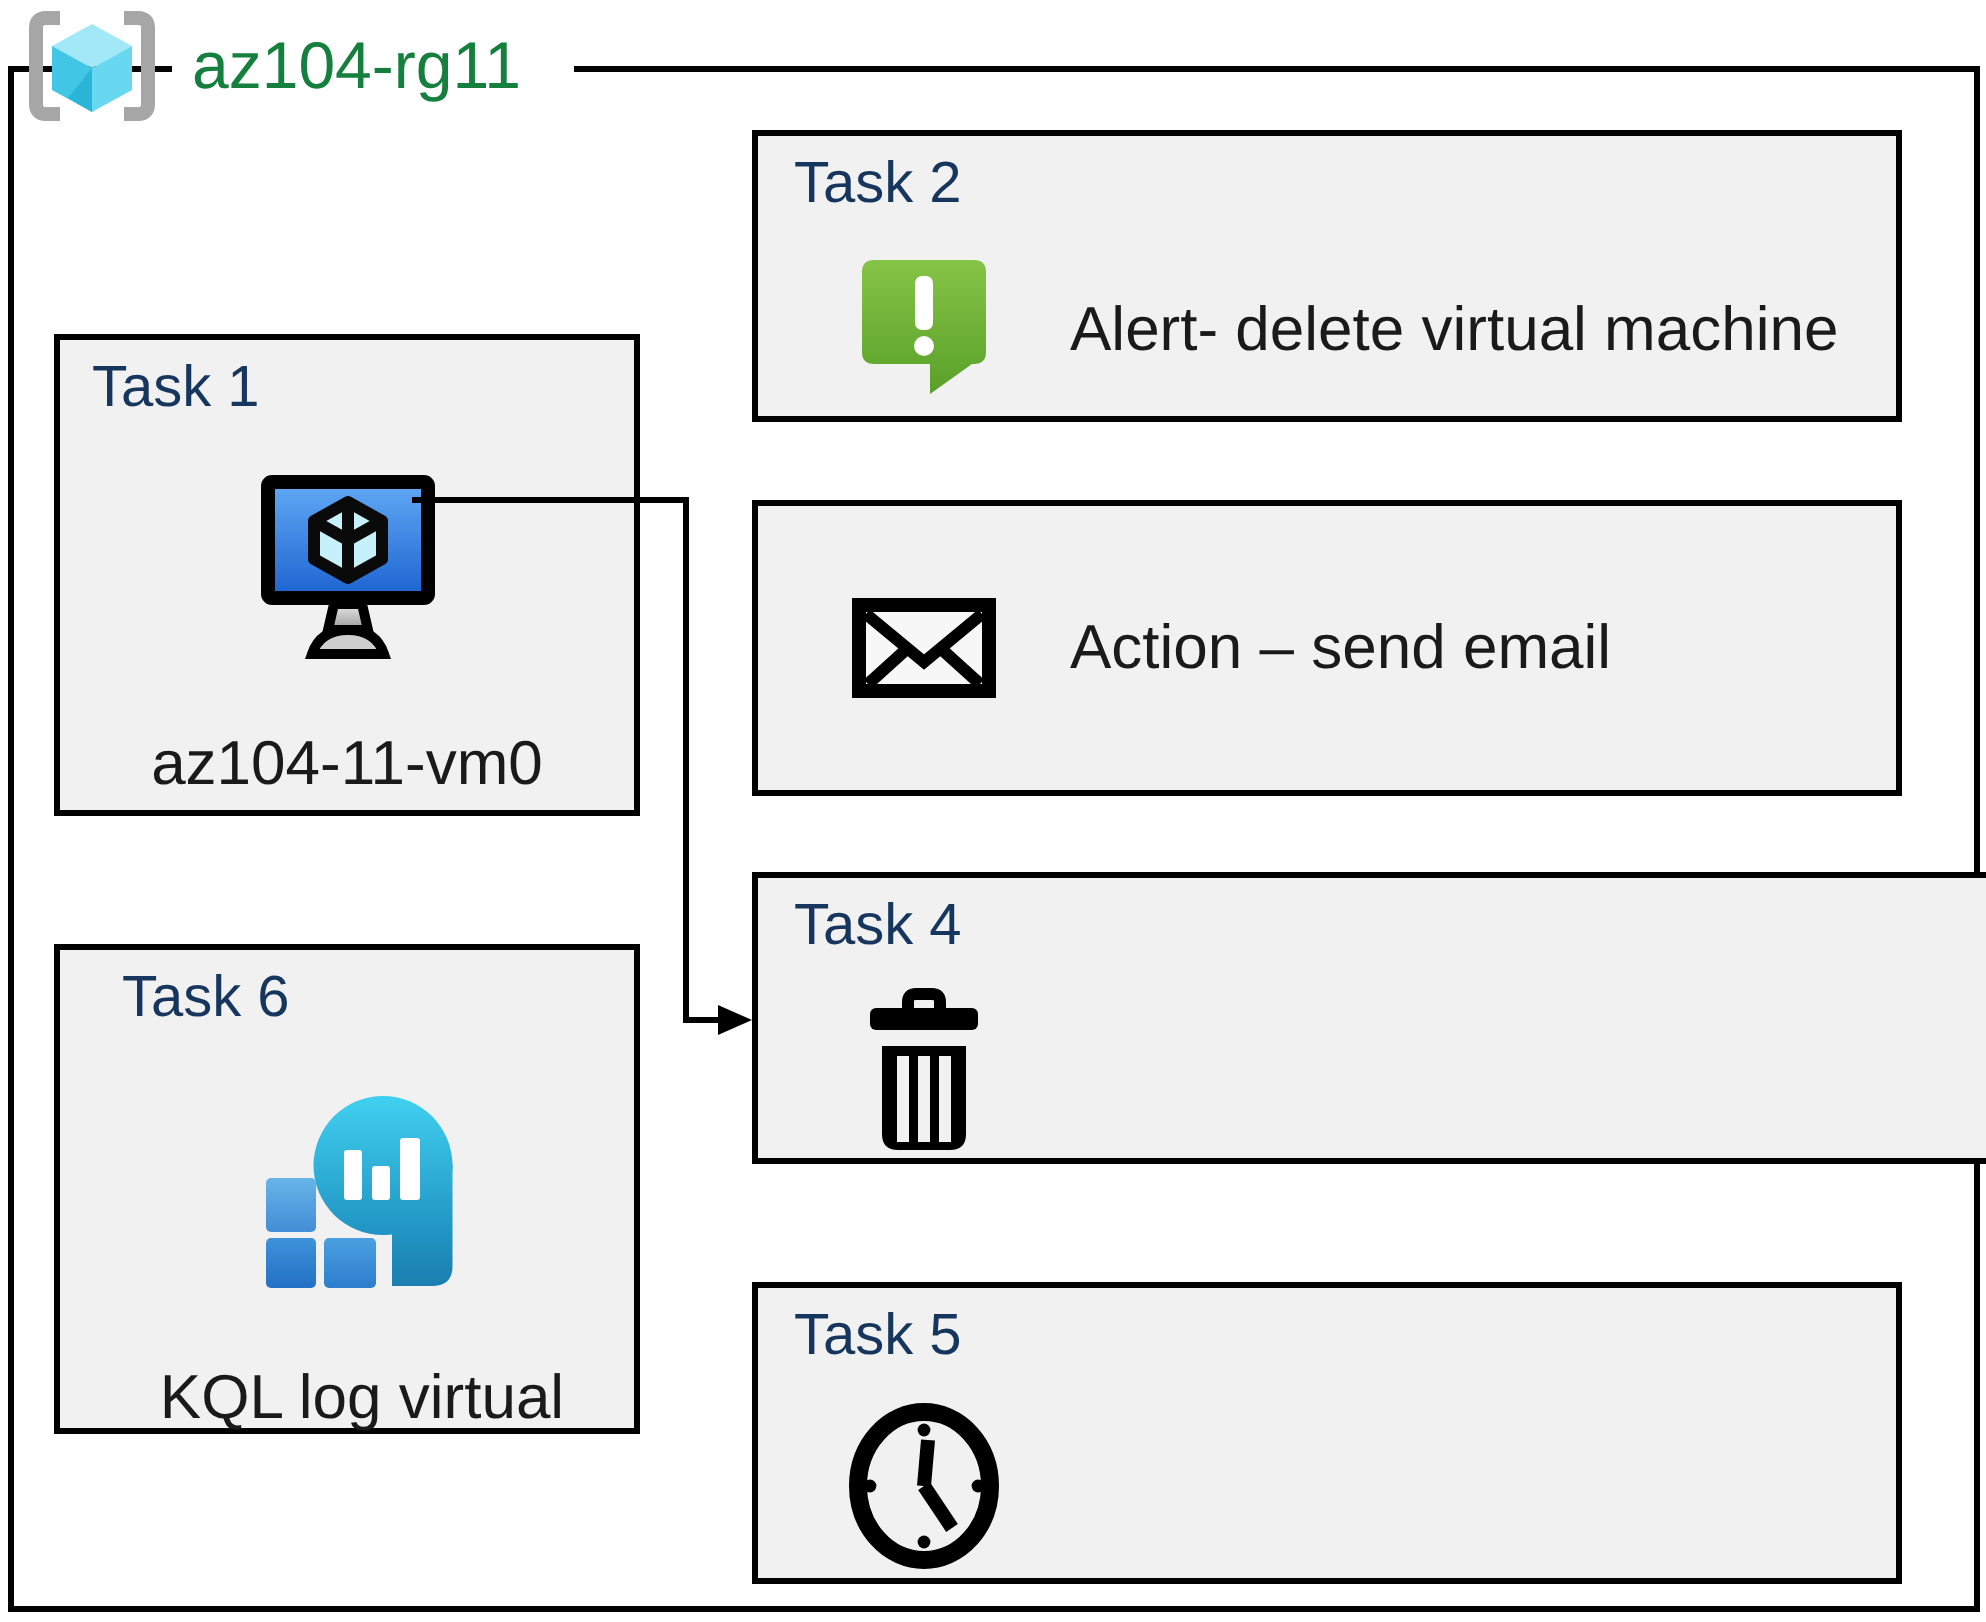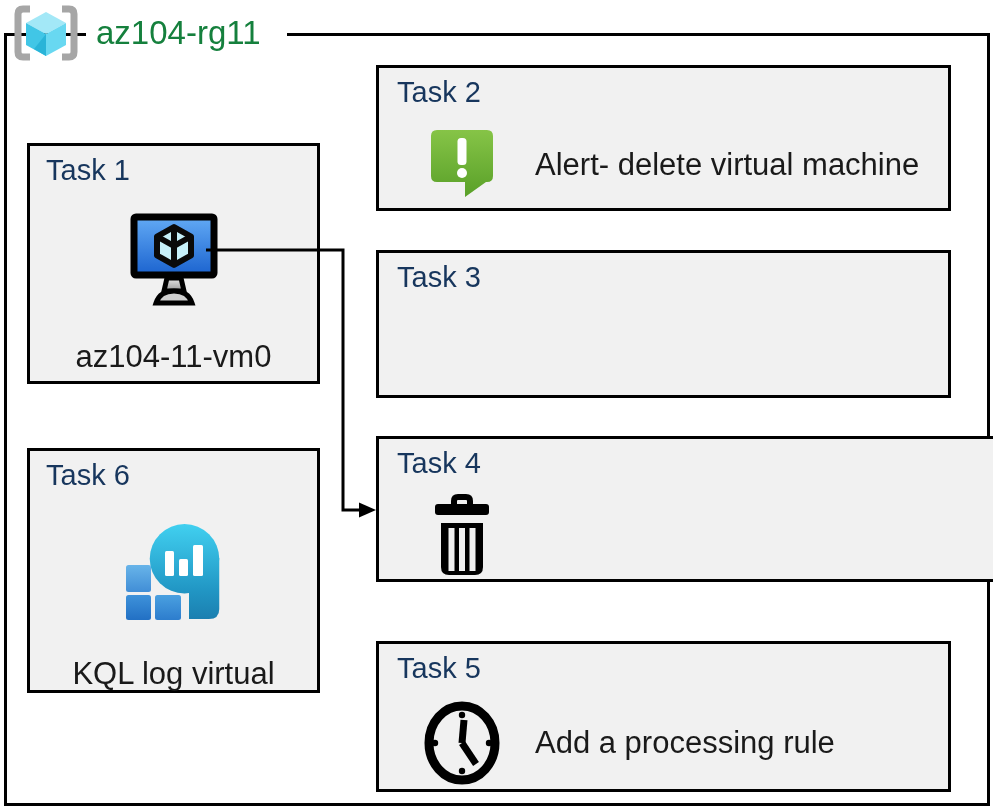--- a/index.html
+++ b/index.html
@@ -11,24 +11,24 @@
   .rg-icon{position:absolute;left:11px;top:4px;width:70px;height:58px;z-index:3;}
   .rg-title{position:absolute;left:86px;top:10px;height:46px;line-height:46px;
             padding:0 26px 0 10px;background:#fff;font-size:33px;color:#15803d;z-index:2;}
 
   
   .task{position:absolute;background:#f1f1f1;border:3px solid #000;box-sizing:border-box;z-index:1;gap:12px;}
   .task-header{font-size:29px;color:#17365d;}
   .task-label{font-size:31px;color:#1a1a1a;white-space:nowrap;}
 
   
-  .task.left{display:flex;flex-direction:column;align-items:center;}
+  .task.left{display:flex;flex-direction:column;align-items:center;margin-top:24px;}
   .task.left .task-header{align-self:flex-start;margin:8px 0 0 16px;}
   #task1{left:27px;top:143px;width:293px;height:241px;}
-  #task6{left:27px;top:448px;width:293px;height:245px;}
+  #task6{left:27px;top:448px;width:293px;height:245px;padding-left:15px;}
   #task1 .icon-wrap{margin-top:14px;}
   #task1 .task-label{margin-top:16px;}
   #task6 .icon-wrap{margin-top:20px;}
   #task6 .task-label{margin-top:18px;}
 
   
   .task.right{display:flex;flex-direction:column;}
   .task.right .task-header{margin:8px 0 0 18px;}
   .task.right .row{flex:1;display:flex;align-items:center;padding-left:40px;}
   .task.right .icon-cell{width:86px;display:flex;justify-content:center;align-items:center;}
@@ -95,21 +95,30 @@
         <path d="M9 3 H59 Q65 3 65 9 V49 Q65 55 59 55 H58 L37 70 V55 H9 Q3 55 3 49 V9 Q3 3 9 3 Z" fill="url(#greenGrad)"></path>
         <rect x="29.5" y="11" width="9" height="27" rx="3.5" fill="#fff"></rect>
         <circle cx="34" cy="46" r="5" fill="#fff"></circle>
       </svg>
     </div>
     <div class="task-label">Alert- delete virtual machine</div>
   </div>
 </div>
 
 <div class="task right" id="task3">
-  <div class="task-header">Task 3</div>
+  <div class="row">
+    <div class="icon-cell">
+      <svg width="72" height="50" viewBox="0 0 72 50">
+        <rect x="3.5" y="3.5" width="65" height="43" fill="#f7f7f7" stroke="#000" stroke-width="7"></rect>
+        <path d="M7 8 L36 32 L65 8" fill="none" stroke="#000" stroke-width="6"></path>
+        <path d="M8 43 L29 24 M64 43 L43 24" fill="none" stroke="#000" stroke-width="6"></path>
+      </svg>
+    </div>
+    <div class="task-label">Action – send email</div>
+  </div>
 </div>
 
 <div class="task right" id="task4">
   <div class="task-header">Task 4</div>
   <div class="row">
     <div class="icon-cell">
       <svg width="58" height="84" viewBox="0 0 58 84">
         <path d="M21 11 V7 Q21 3 25 3 H33 Q37 3 37 7 V11" fill="none" stroke="#000" stroke-width="6"></path>
         <rect x="2" y="10" width="54" height="11" rx="3" fill="#000"></rect>
         <path d="M8 29 H50 V73 Q50 81 42 81 H16 Q8 81 8 73 Z" fill="#000"></path>
@@ -128,21 +137,20 @@
       <svg width="78" height="84" viewBox="0 0 78 84">
         <ellipse cx="39" cy="42" rx="33" ry="37" fill="none" stroke="#000" stroke-width="9"></ellipse>
         <circle cx="39" cy="14" r="3.2" fill="#000"></circle>
         <circle cx="66" cy="42" r="3.2" fill="#000"></circle>
         <circle cx="39" cy="70" r="3.2" fill="#000"></circle>
         <circle cx="12" cy="42" r="3.2" fill="#000"></circle>
         <path d="M39 42 L41 19" stroke="#000" stroke-width="7"></path>
         <path d="M39 42 L53 63" stroke="#000" stroke-width="7"></path>
       </svg>
     </div>
-    <div class="task-label">Add a processing rule</div>
   </div>
 </div>
 
 <div class="task left" id="task6">
   <div class="task-header">Task 6</div>
   <div class="icon-wrap">
     <svg width="96" height="98" viewBox="0 0 96 98">
       <defs>
         <linearGradient id="balloonGrad" gradientUnits="userSpaceOnUse" x1="0" y1="0" x2="0" y2="95">
           <stop offset="0" stop-color="#41d0f0"></stop>

